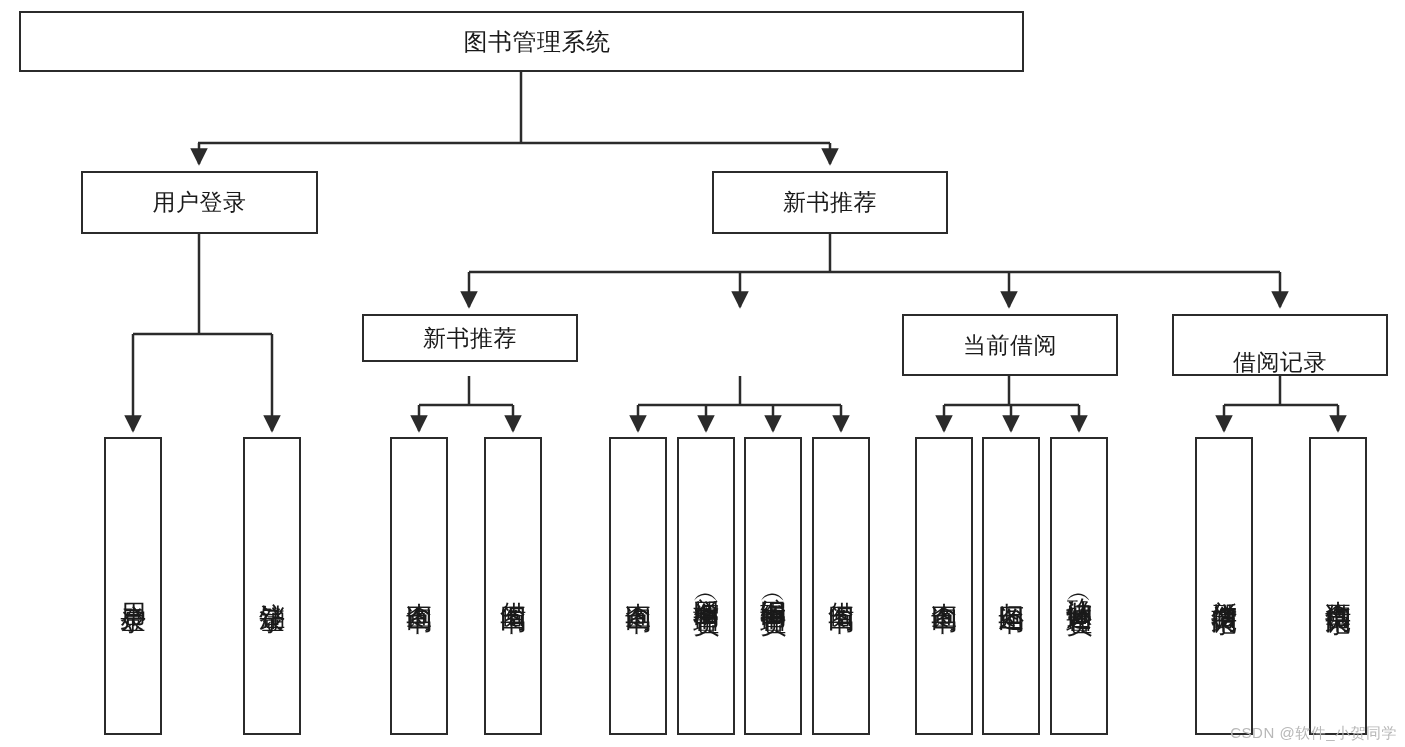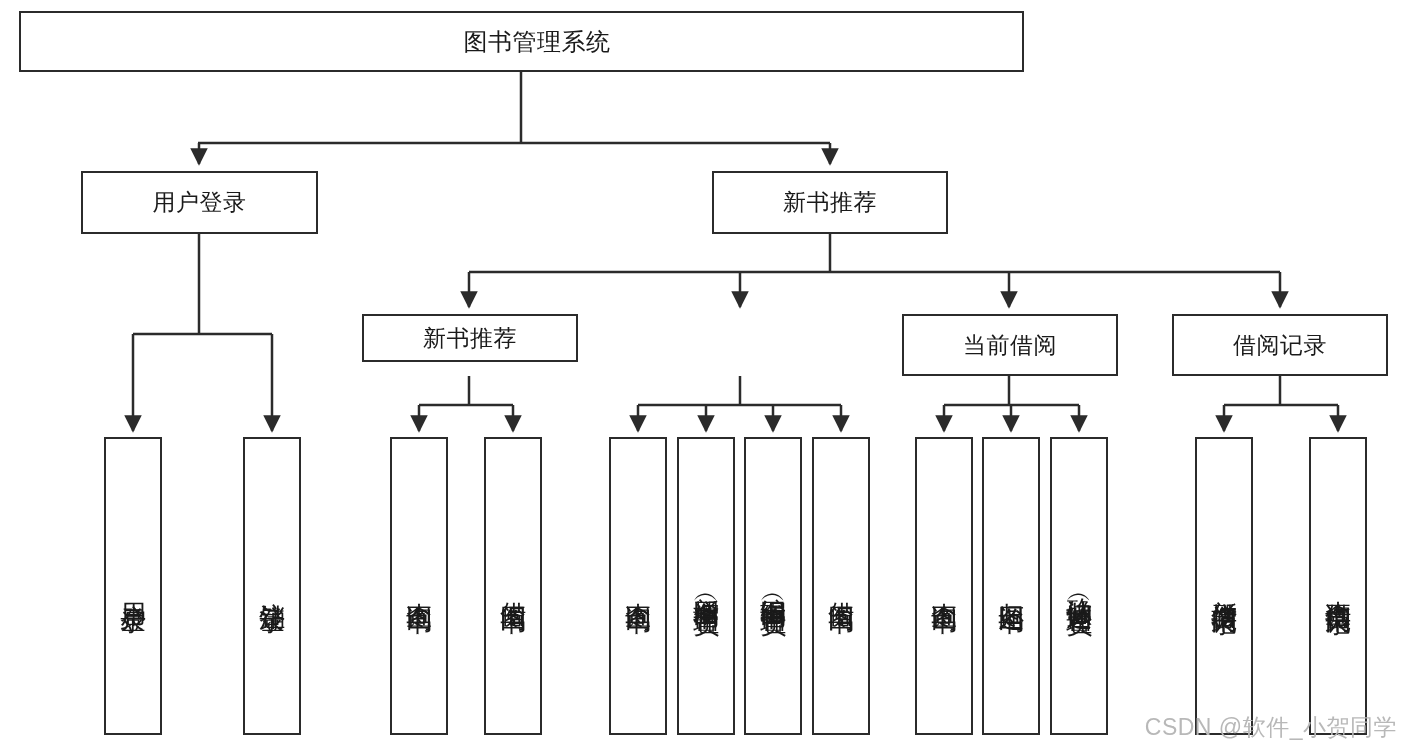--- a/index.html
+++ b/index.html
@@ -58,21 +58,21 @@
     text-orientation: upright;
     font-size: 26px;
     line-height: 1.06;
     letter-spacing: 2px;
     white-space: nowrap;
   }
   .watermark {
     position: absolute;
     right: 8px;
     bottom: 4px;
-    font-size: 23px;
+    font-size: 15px;
     color: #b8b8b8;
     white-space: nowrap;
     letter-spacing: 0.5px;
   }
 </style>
 </head>
 <body>
 
 <div id="canvas">
 
@@ -141,21 +141,21 @@
 
   <div class="node horiz" style="left:362px; top:314px; width:216px; height:48px;">
     <span class="label">新书推荐</span>
   </div>
 
 
   <div class="node horiz" style="left:902px; top:314px; width:216px; height:62px;">
     <span class="label">当前借阅</span>
   </div>
 
-  <div class="node horiz" style="left:1172px; top:314px; width:216px; height:62px;">
+  <div class="node horiz" style="left:1172px; top:314px; width:216px; height:62px;align-items:flex-end;">
     <span class="label">借阅记录</span>
   </div>
 
   <div class="node vert" style="left:104px; top:437px; width:58px; height:298px;">
     <span class="label">用户登录</span>
   </div>
 
   <div class="node vert" style="left:243px; top:437px; width:58px; height:298px;">
     <span class="label">注销登录</span>
   </div>

